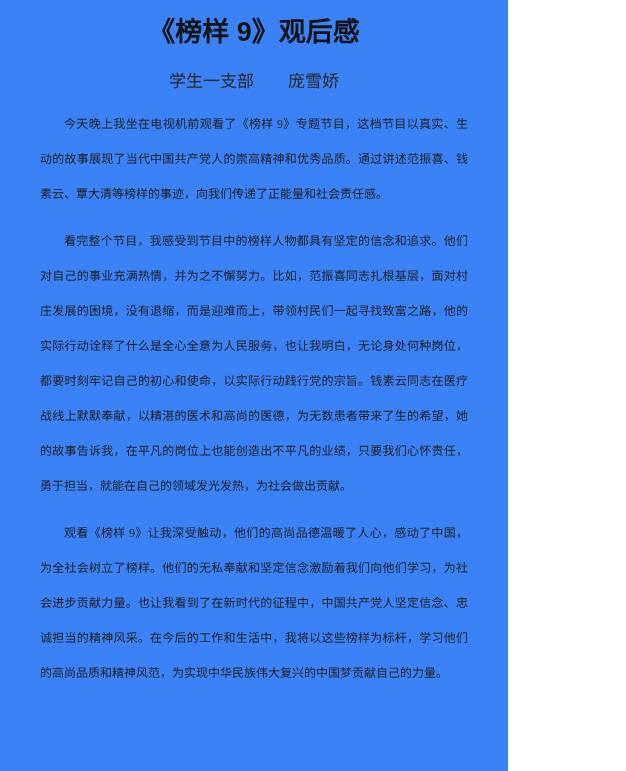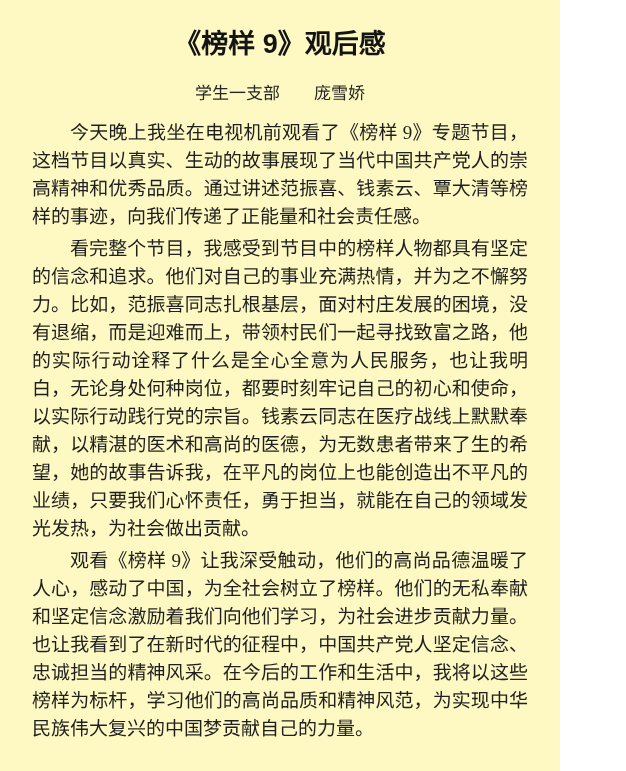--- a/index.html
+++ b/index.html
@@ -2,25 +2,25 @@
 <html lang="zh-CN"><head>
 <meta charset="utf-8">
 <style>
   html, body {
     margin: 0;
     padding: 0;
     background: #ffffff;
   }
   .page {
     position: relative;
-    width: 560px;
+    width: 508px;
     height: 771px;
     box-sizing: border-box;
-    background: #fef9c3;
-    padding: 20px 28px 0 28px;
+    background: #3b82f6;
+    padding: 8px 28px 0 28px;
     overflow: hidden;
     color: #1f1f1f;
     font-family: "Liberation Serif", "DejaVu Serif", serif;
   }
   .doc-title {
     margin: 6px 0 0 0;
     text-align: center;
     font-family: "Liberation Sans", "DejaVu Sans", sans-serif;
     font-weight: 700;
     font-size: 27px;
@@ -34,23 +34,23 @@
     line-height: 24px;
     color: #262626;
   }
   .byline .byline-unit {
     margin-right: 2em;
   }
   .doc-body {
     margin-top: 13px;
   }
   .doc-body p {
-    margin: 4px;
-    font-size: 19px;
-    line-height: 28px;
+    margin: 12px;
+    font-size: 12px;
+    line-height: 35px;
     text-align: justify;
     text-indent: 2em;
     color: #1f1f1f;
   }
 </style>
 </head>
 <body>
 
 <div class="page">
 

